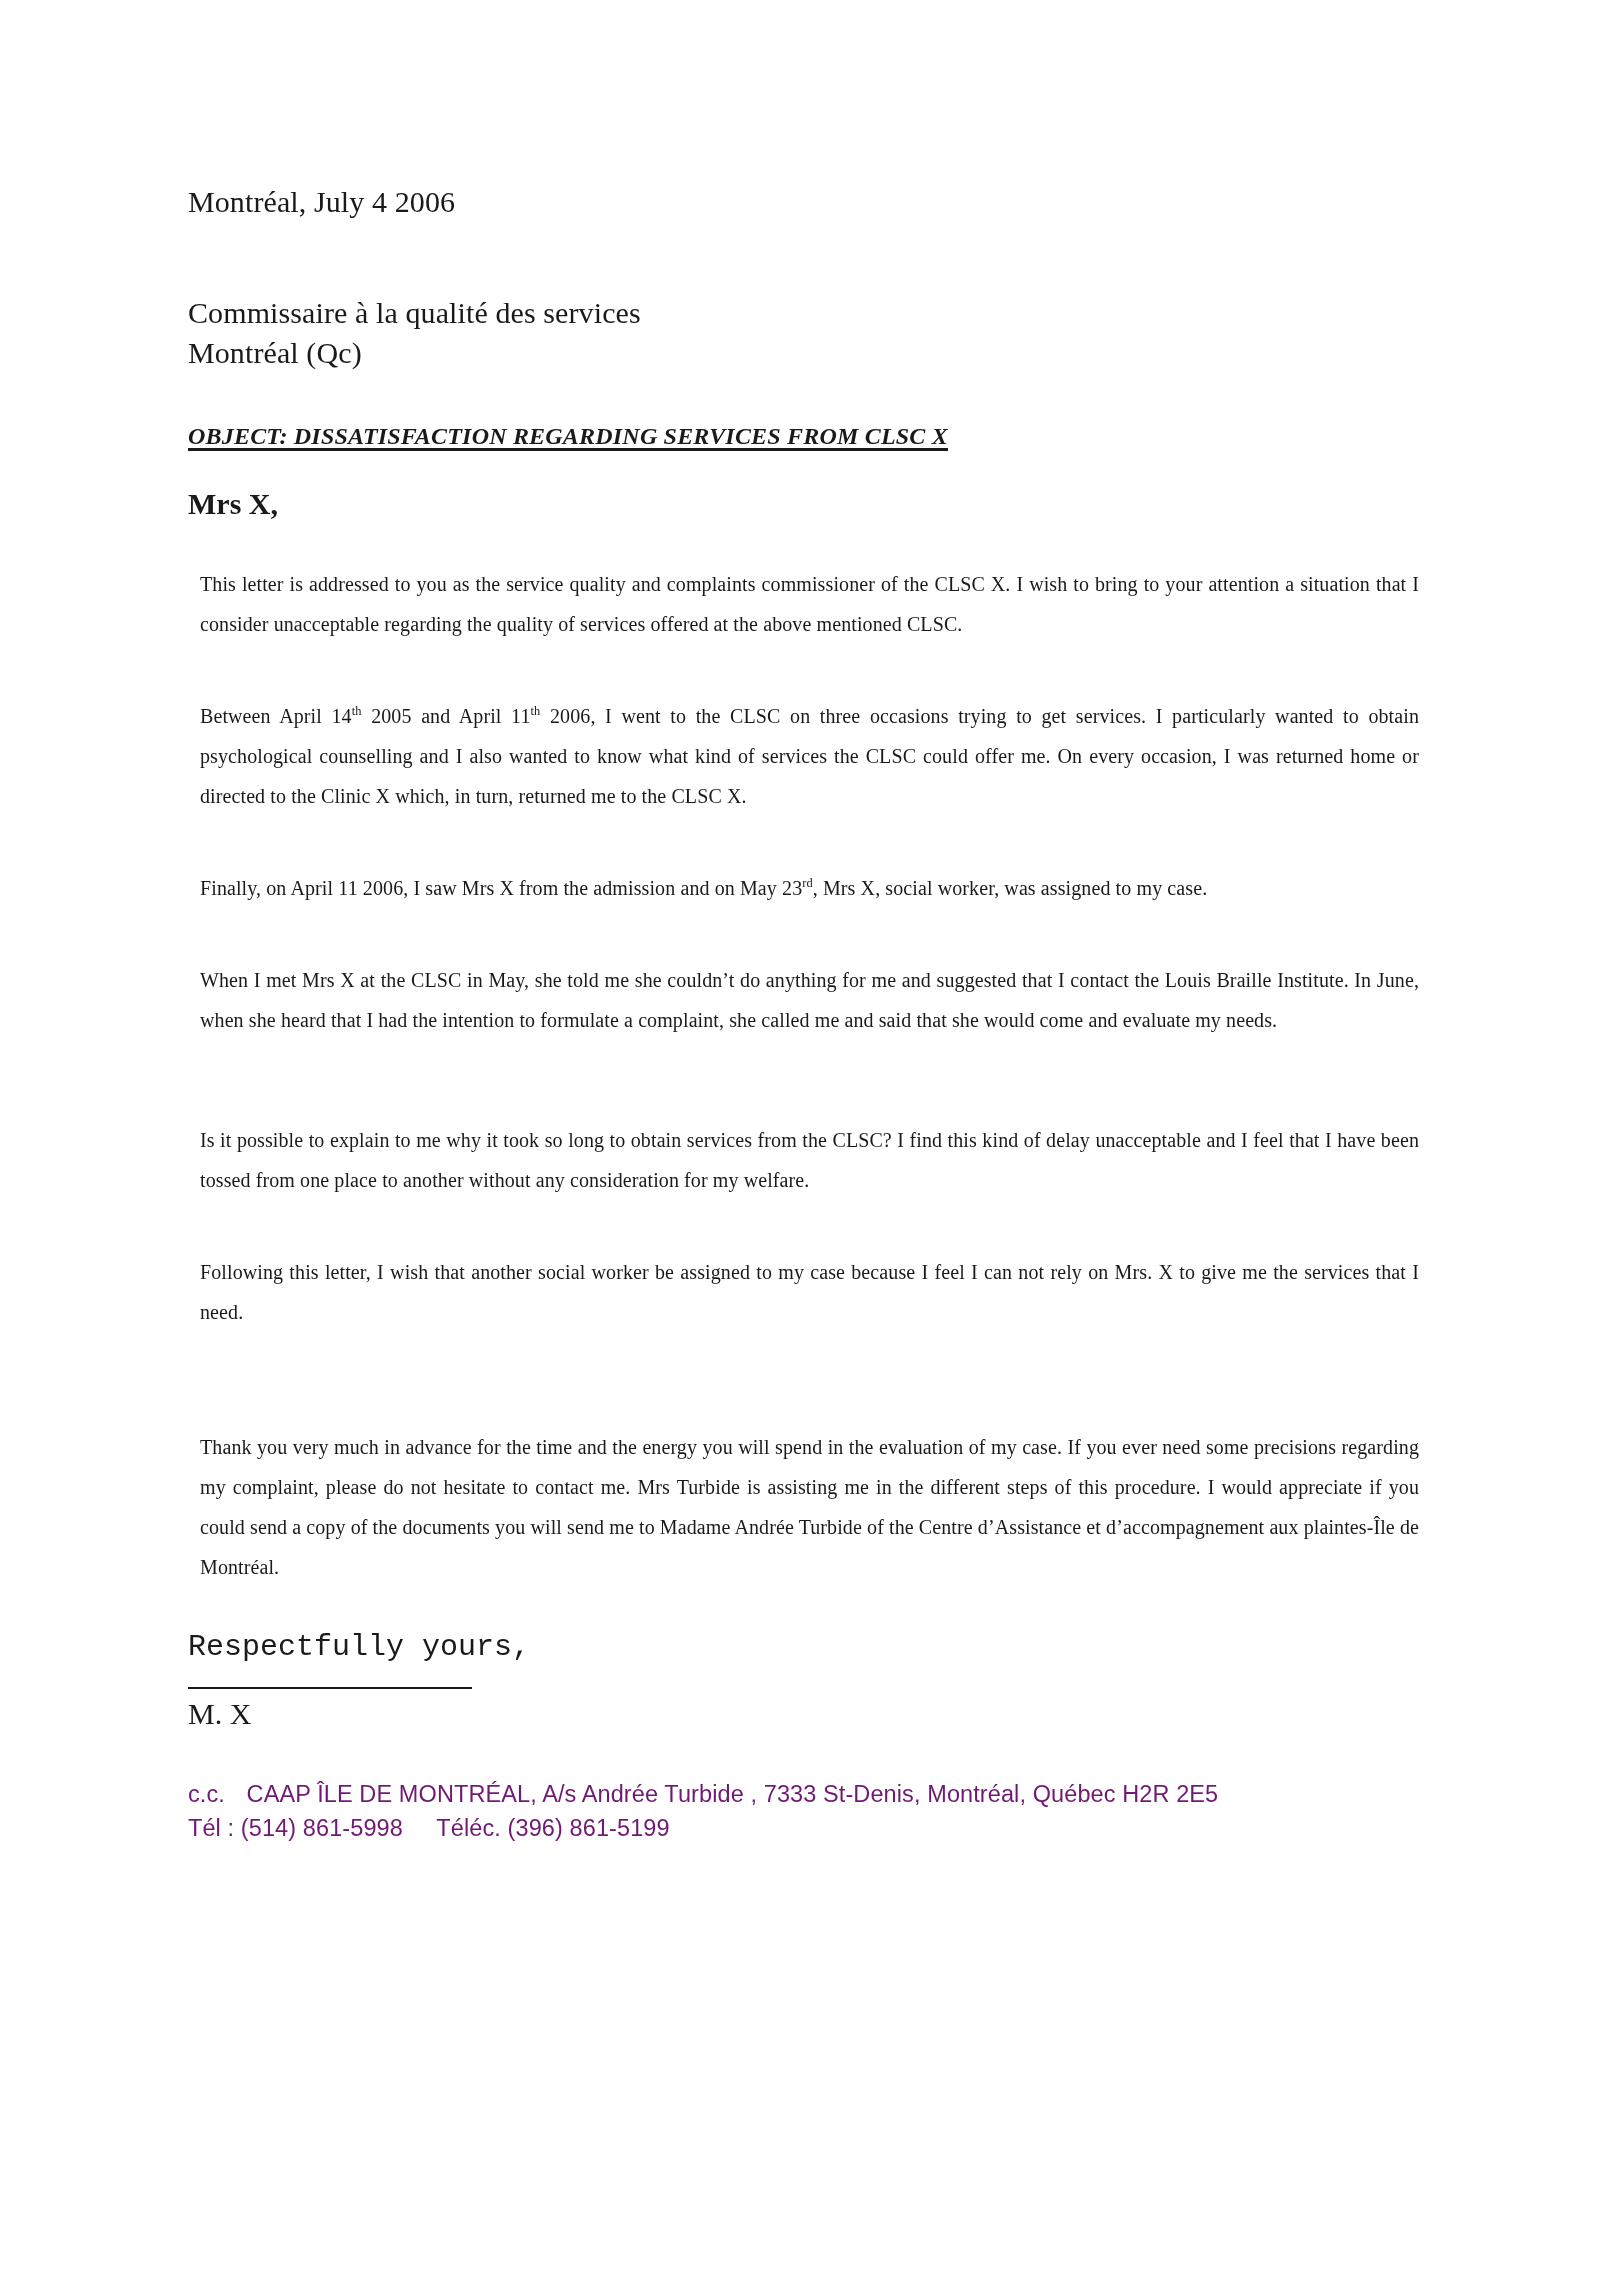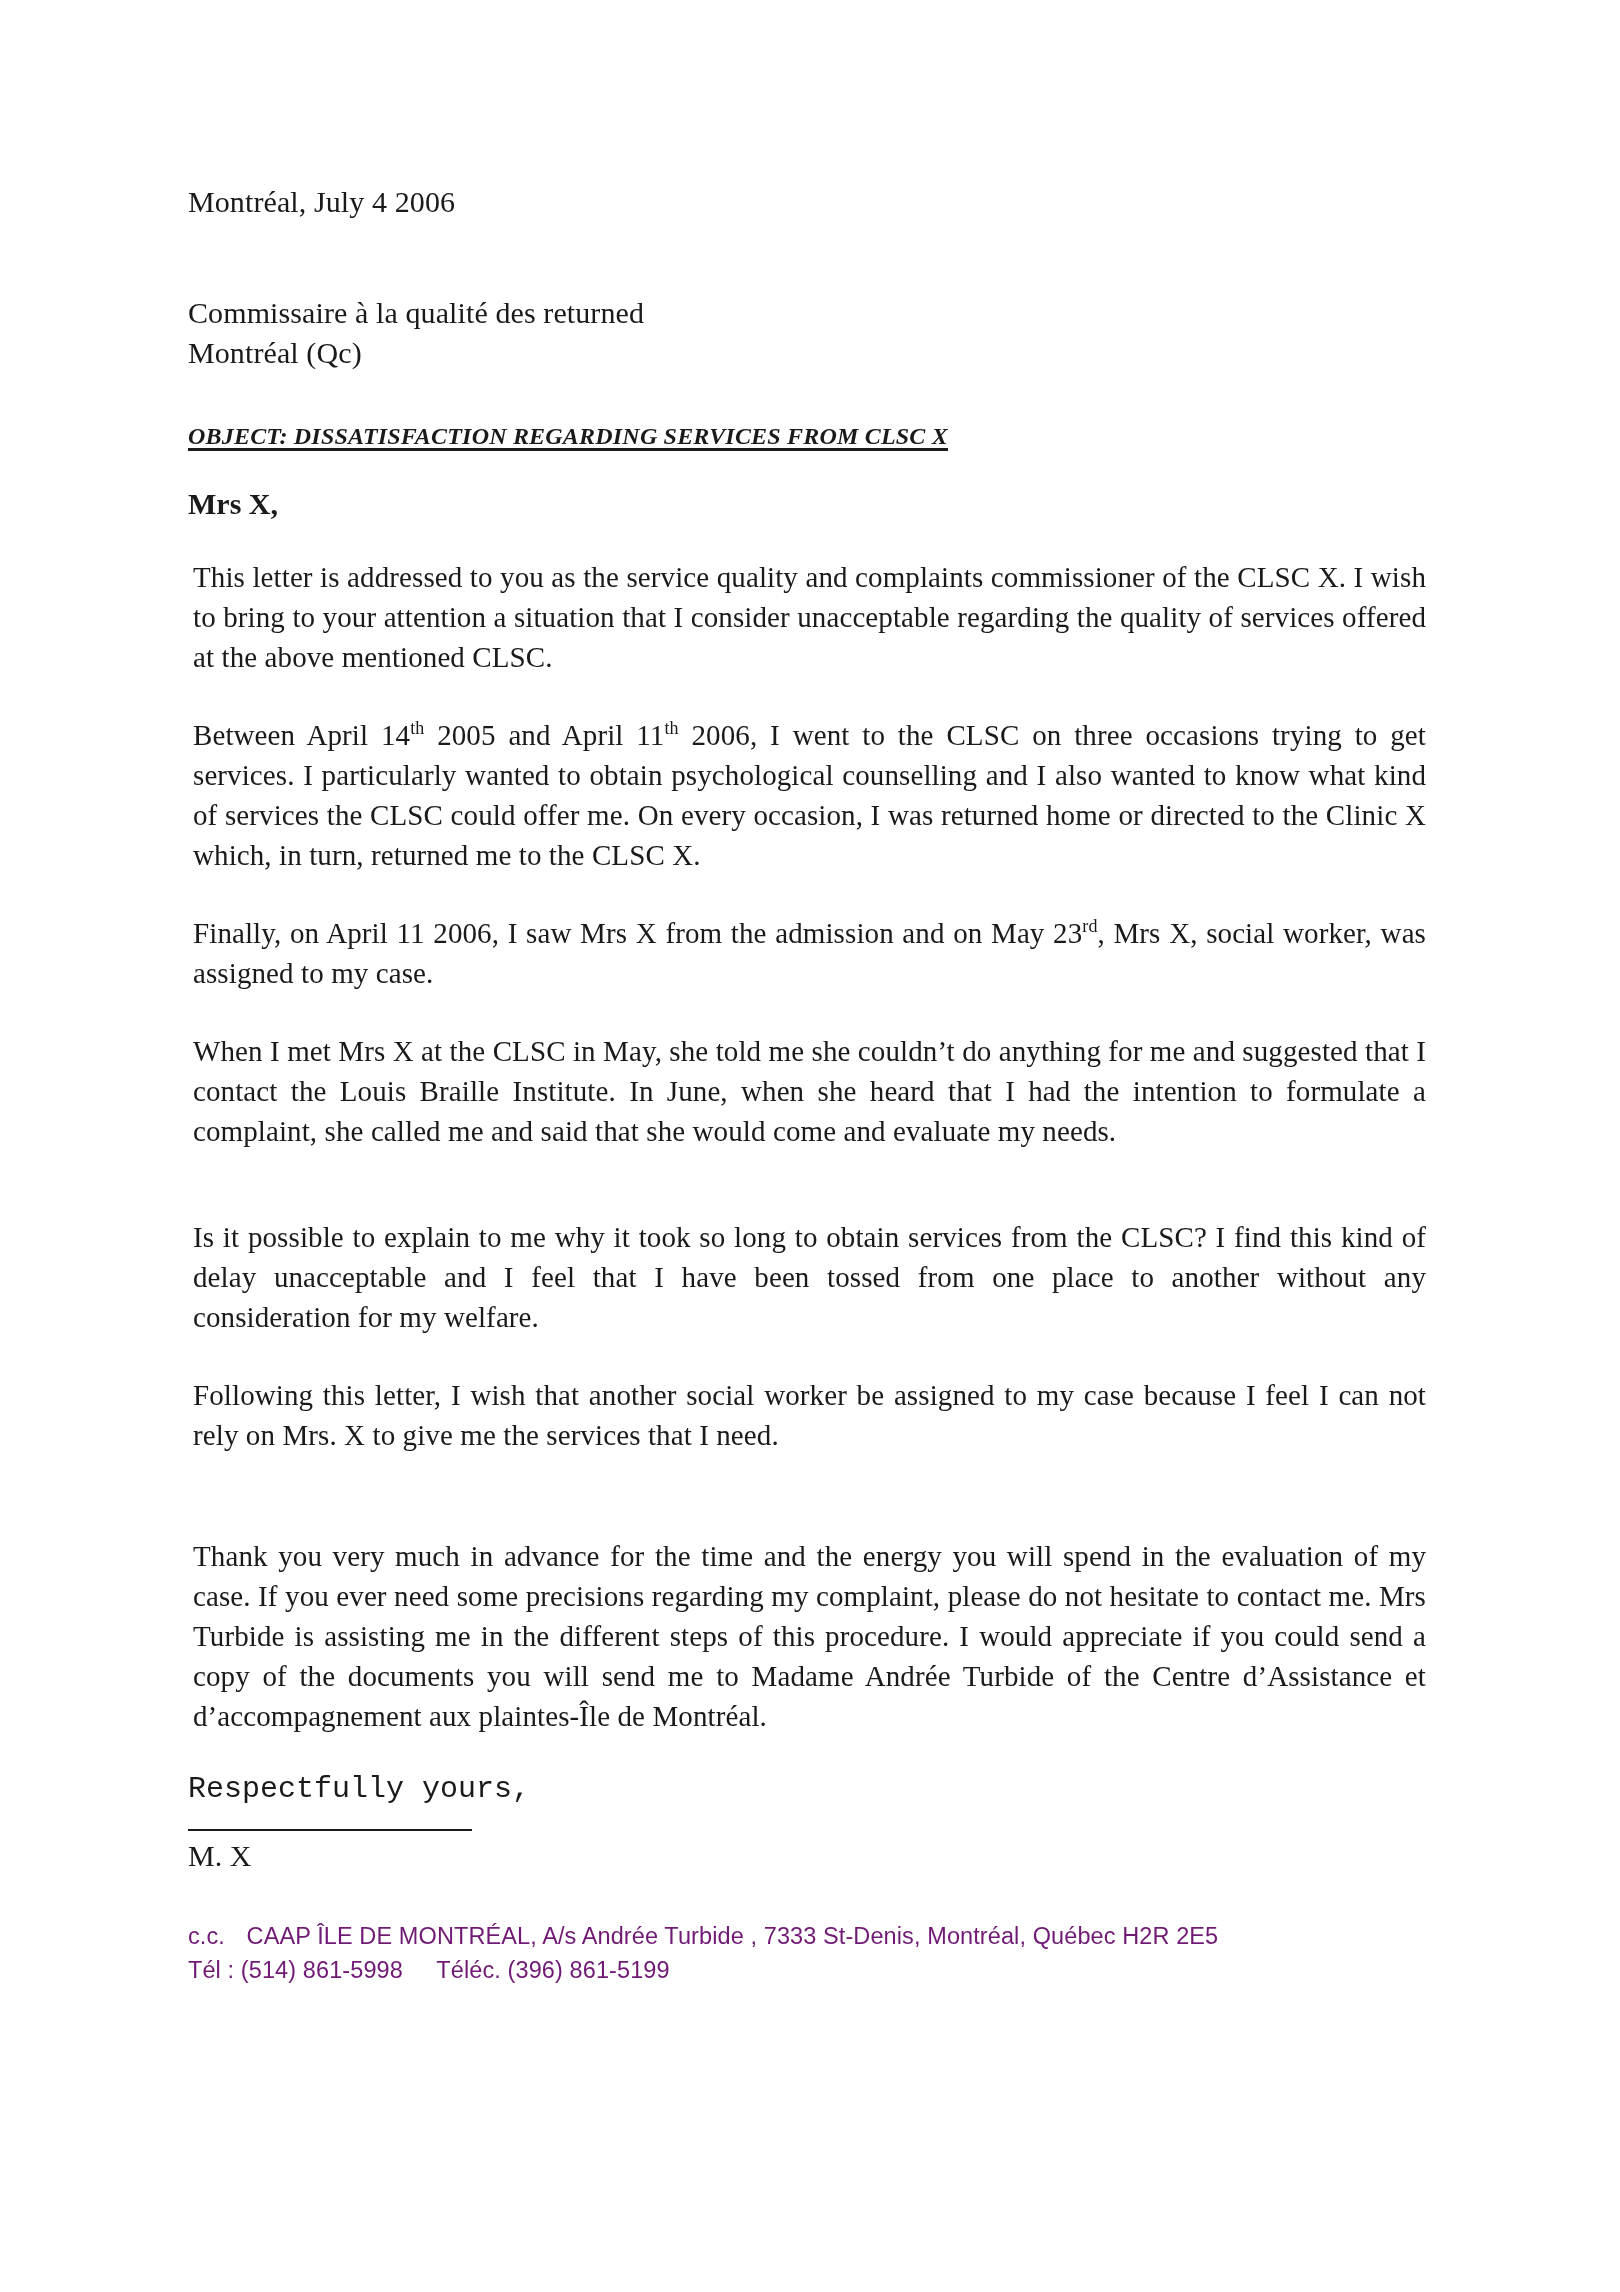--- a/index.html
+++ b/index.html
@@ -31,26 +31,26 @@
   }
 
   
   .line {
     font-size: 30px;
     line-height: 40px;
     letter-spacing: 0.1px;
   }
 
   .para {
-    font-size: 29px;
+    font-size: 20px;
     line-height: 40px;
     text-align: justify;
     text-justify: inter-word;
     letter-spacing: 0.1px;
-    margin: 5px;
+    margin: 12px;
   }
 
   .date-block { margin-bottom: 0; }
 
   .spacer-xl { height: 71px; }
   .spacer-lg { height: 43px; }
   .spacer-md { height: 28px; }
 
   .recipient .line { white-space: nowrap; }
 
@@ -114,21 +114,21 @@
 <div class="page">
   <div class="letter">
 
     <div class="date-block">
       <div class="line">Montréal, July 4 2006</div>
     </div>
 
     <div class="spacer-xl"></div>
 
     <div class="recipient">
-      <div class="line">Commissaire à la qualité des returned</div>
+      <div class="line">Commissaire à la qualité des services</div>
       <div class="line">Montréal (Qc)</div>
     </div>
 
     <div class="spacer-lg"></div>
 
     <div>
       <span class="object-heading">OBJECT:  DISSATISFACTION REGARDING SERVICES FROM CLSC X</span>
     </div>
 
     <div class="spacer-md"></div>

